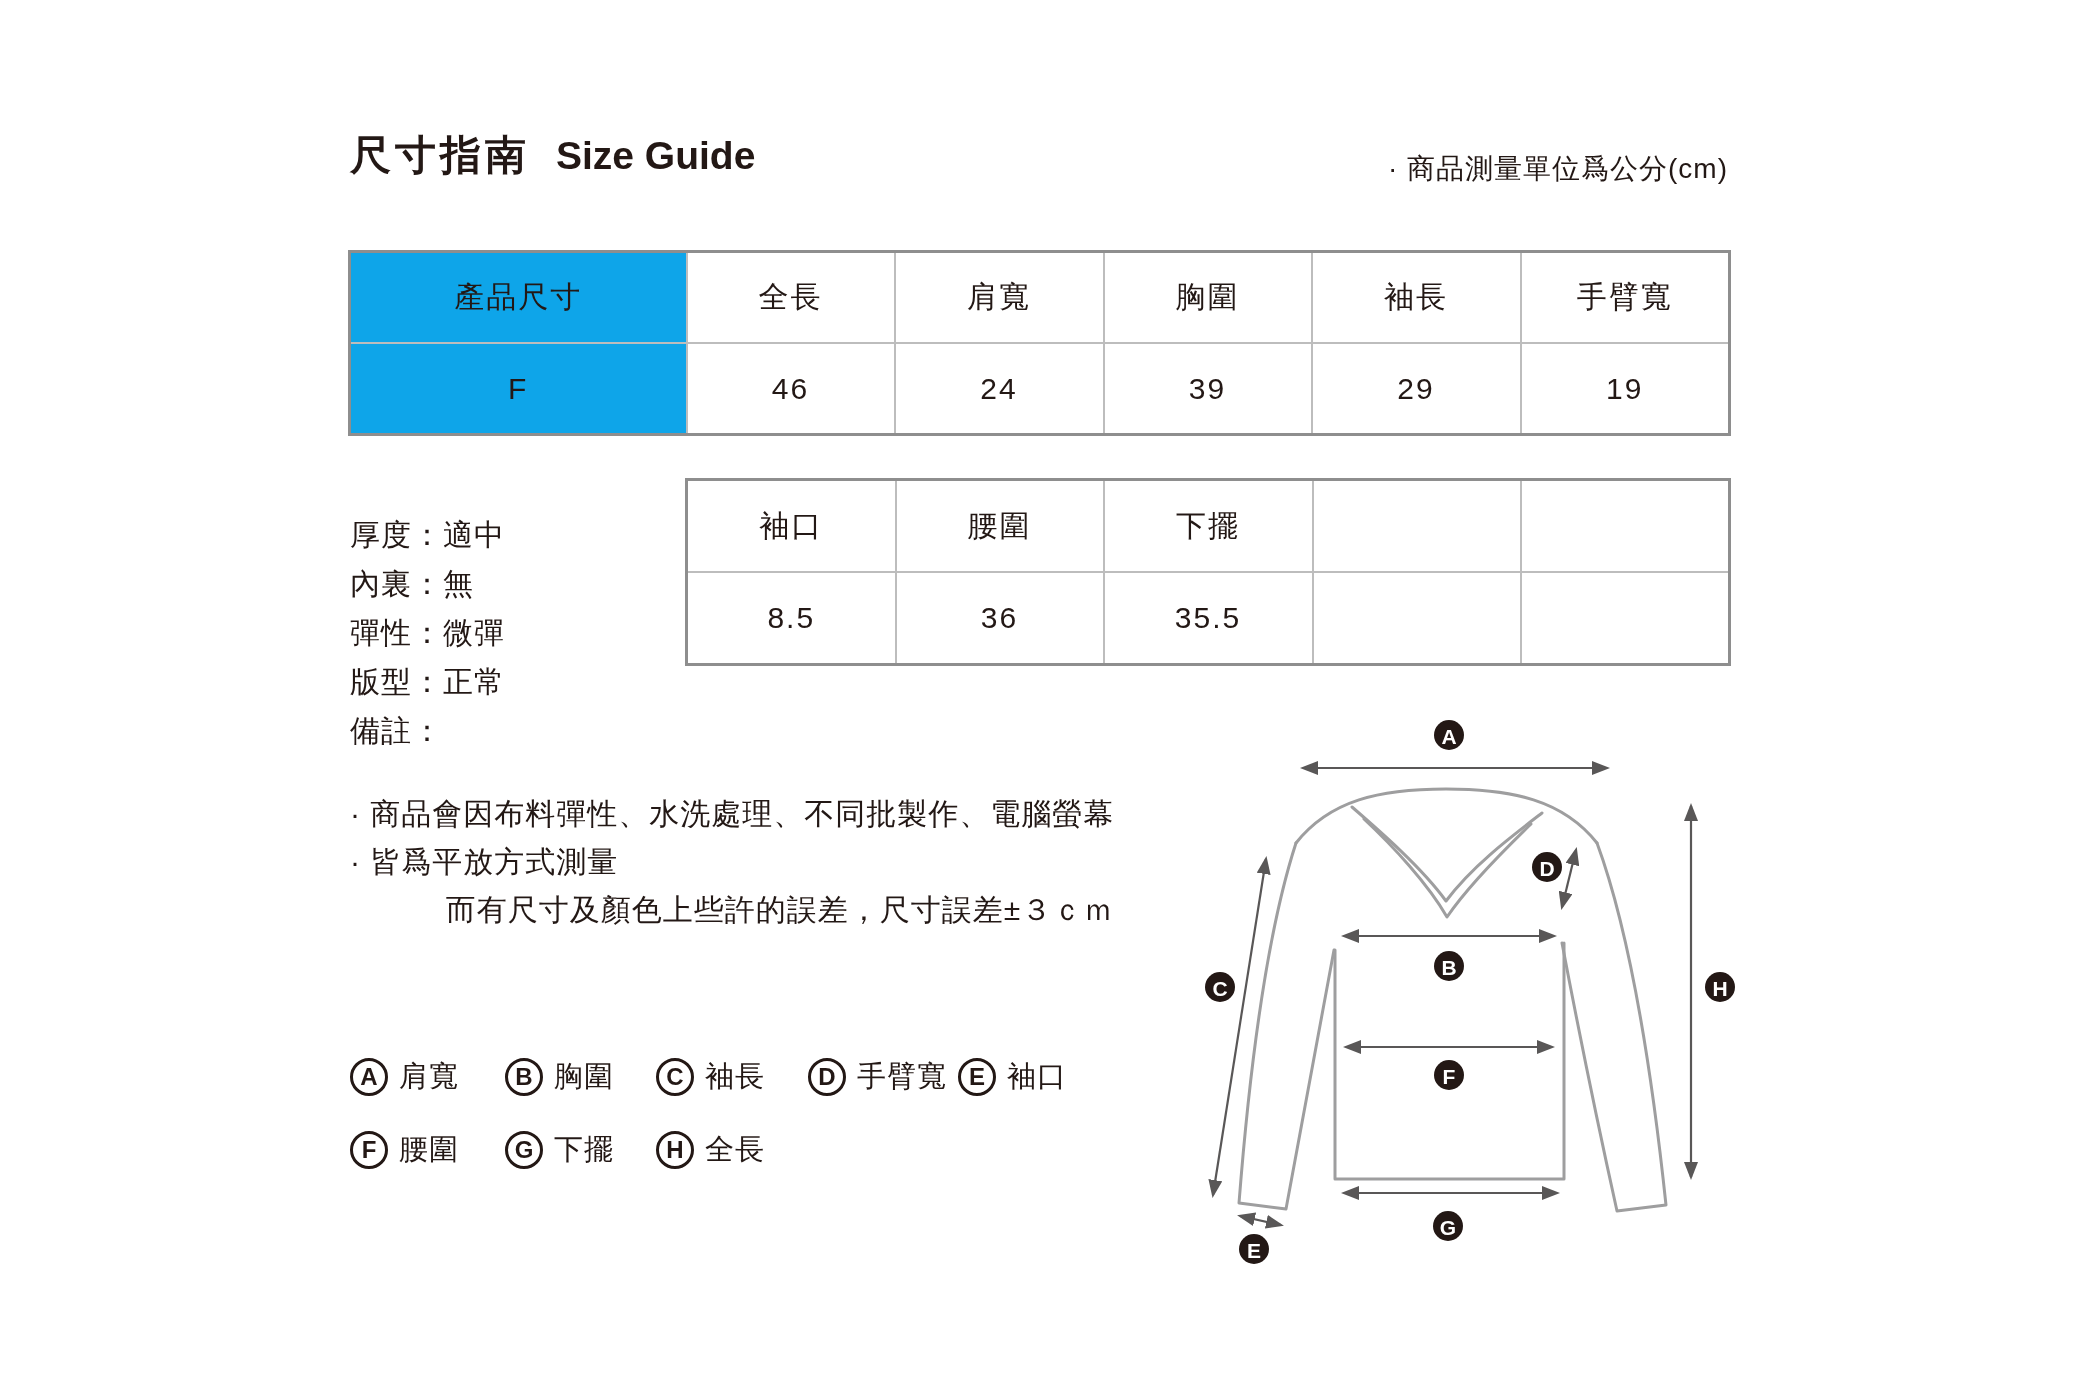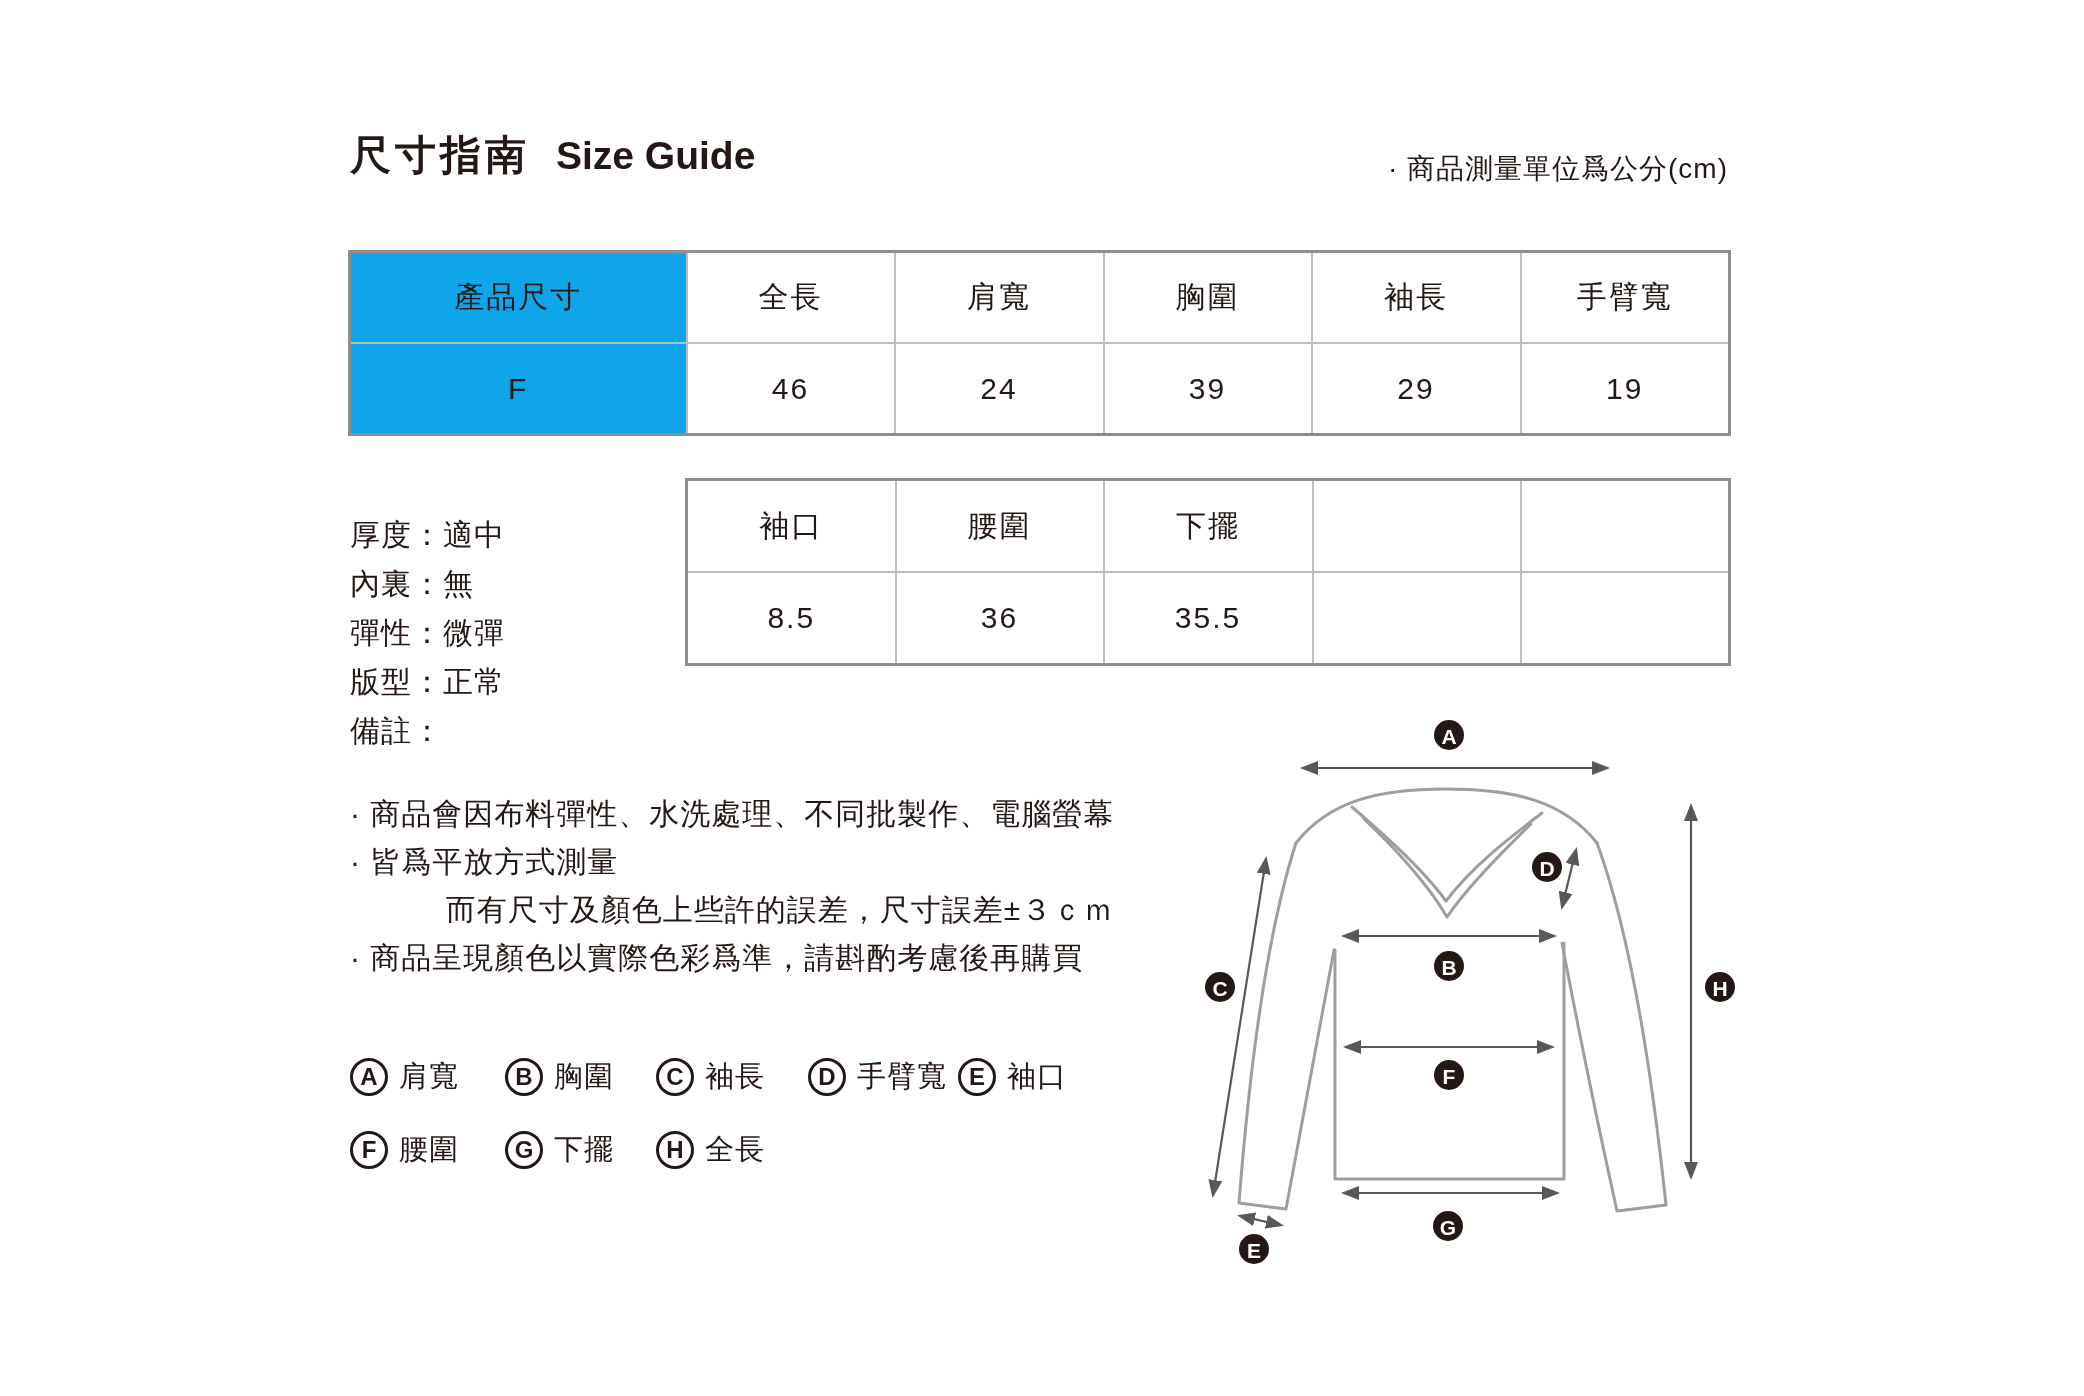--- a/index.html
+++ b/index.html
@@ -114,21 +114,20 @@
       <td class="num"></td>
       <td class="num"></td>
     </tr>
   </tbody>
     </table>
 
   <div class="notes">
     <div>· 商品會因布料彈性、水洗處理、不同批製作、電腦螢幕</div>
     <div>· 皆爲平放方式測量</div>
     <div class="indent">而有尺寸及顏色上些許的誤差，尺寸誤差±３ｃｍ</div>
-    <div>· 商品呈現顏色以實際色彩爲準，請斟酌考慮後再購買</div>
   </div>
 
   <div class="legend-item" style="left:350px;top:1058px">
     <span class="lg-circle">A</span>
     <span class="lg-label">肩寬</span>
   </div>
   <div class="legend-item" style="left:505px;top:1058px">
     <span class="lg-circle">B</span>
     <span class="lg-label">胸圍</span>
   </div>

